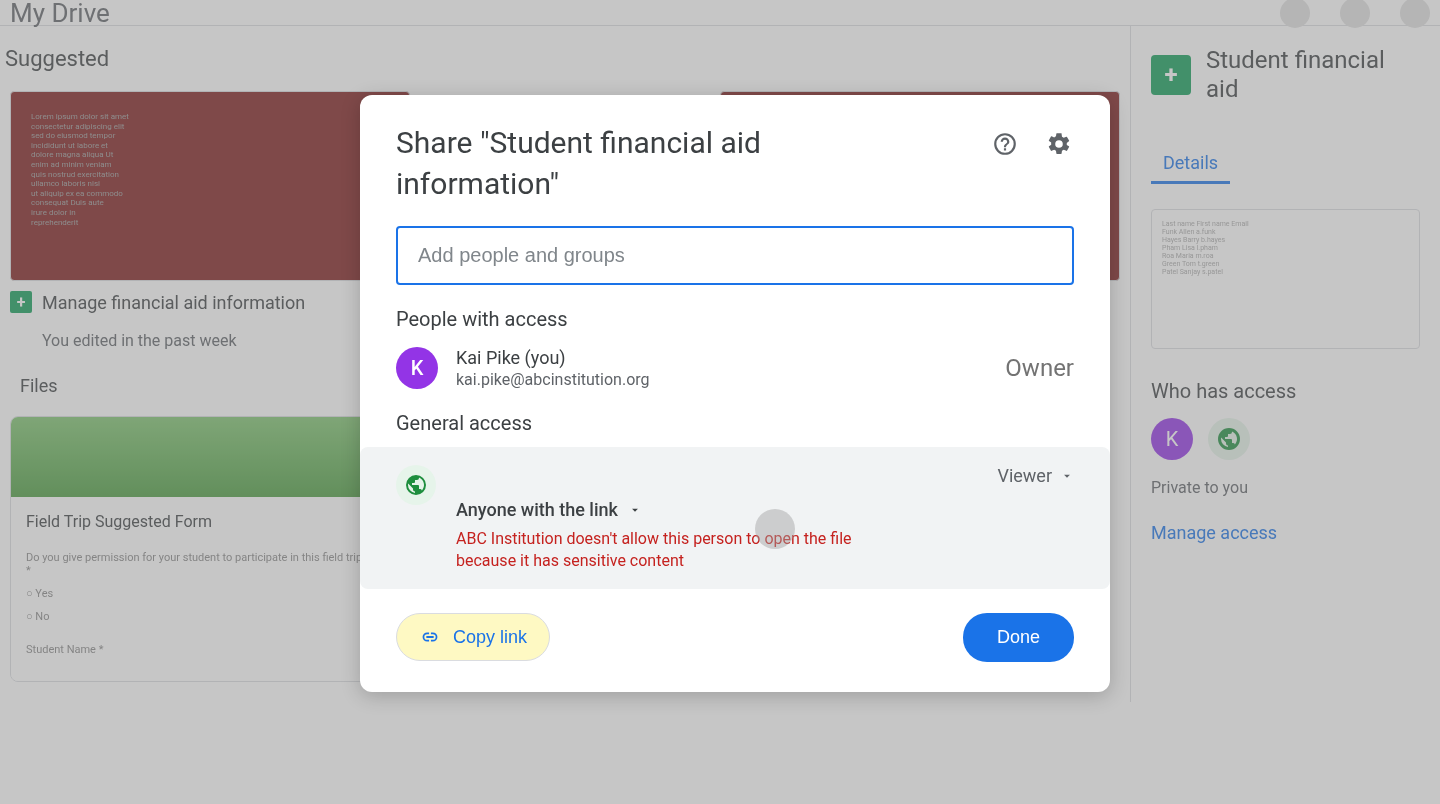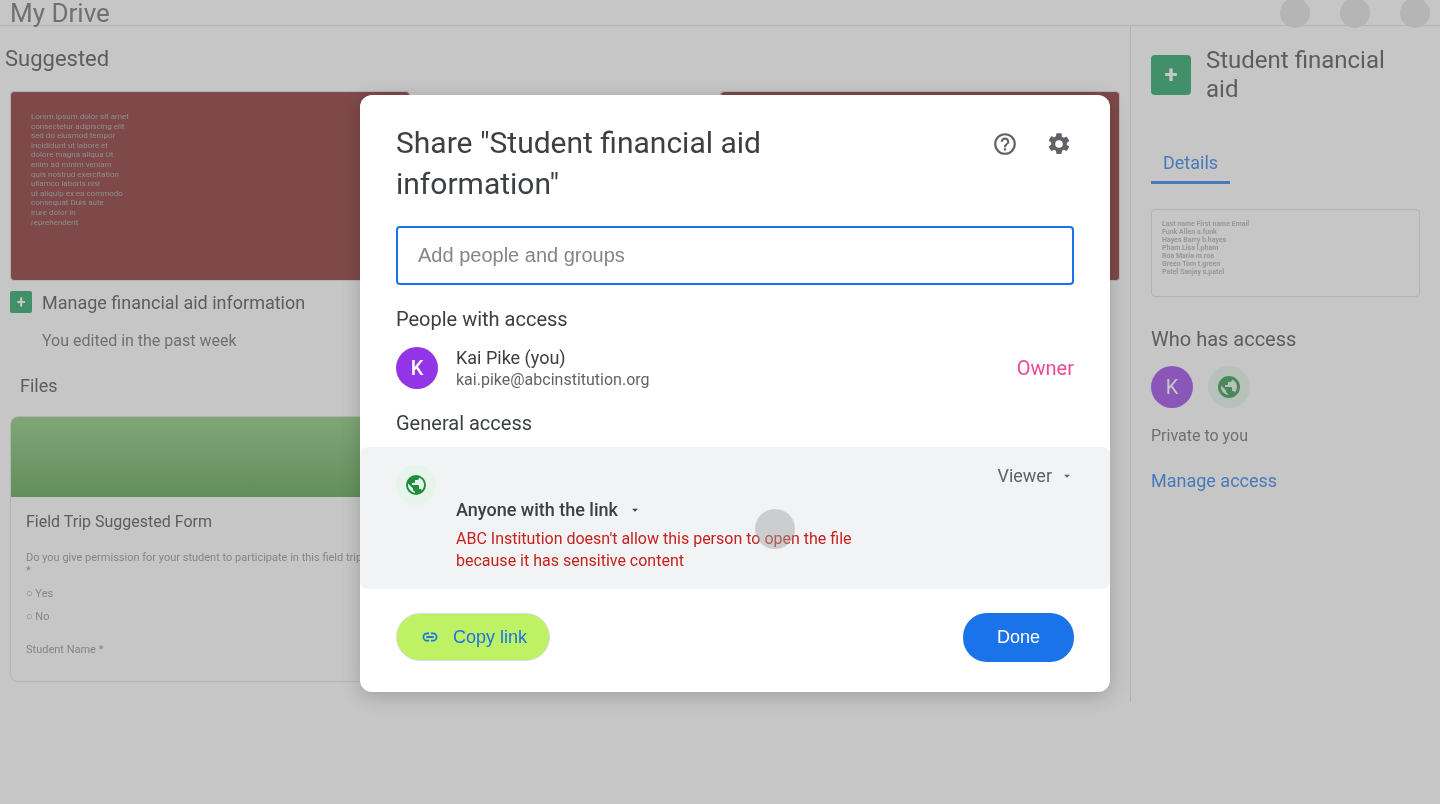--- a/index.html
+++ b/index.html
@@ -72,22 +72,22 @@
   align-items: center; justify-content: center; color: white; font-size: 24px;
   font-weight: bold; border-radius: 4px;
 }
 .bg-side-title { font-size: 24px; color: #3c4043; line-height: 1.2; }
 .bg-tabs { margin-top: 40px; }
 .bg-tab {
   color: #1a73e8; font-size: 18px; padding: 8px 12px;
   border-bottom: 3px solid #1a73e8; display: inline-block;
 }
 .bg-preview {
-  margin-top: 25px; height: 88px; border: 1px solid #dadce0;
-  border-radius: 4px; padding: 10px; font-size: 7px; color: #aaa; font-weight: bold;
+  margin-top: 25px; height: 140px; border: 1px solid #dadce0;
+  border-radius: 4px; padding: 10px; font-size: 7px; color: #aaa;
 }
 .bg-files-header {
   display: flex; justify-content: space-between; padding: 25px 20px 0 20px;
   font-size: 18px; color: #3c4043; align-items: center;
 }
 .bg-sort { display: flex; align-items: center; gap: 8px; }
 .bg-who { font-size: 20px; color: #3c4043; margin-top: 30px; }
 .bg-who-avatars { display: flex; gap: 15px; margin-top: 15px; }
 .bg-avatar-k {
   width: 42px; height: 42px; border-radius: 50%; background: #9334e6;
@@ -161,21 +161,21 @@
 }
 .person-left { display: flex; align-items: center; gap: 18px; }
 .avatar-k {
   width: 42px; height: 42px; border-radius: 50%;
   background: #9334e6; color: white;
   display: flex; align-items: center; justify-content: center;
   font-size: 20px; font-weight: 500;
 }
 .person-name { font-size: 18px; color: #3c4043; }
 .person-email { font-size: 16px; color: #5f6368; margin-top: 2px; }
-.person-role { font-size: 20px; color: #ec4899; }
+.person-role { font-size: 24px; color: #737373; }
 .general-access {
   background: #f1f3f4;
   border-radius: 8px;
   margin: 12px -36px 0 -36px;
   padding: 14px 36px 16px 36px;
   display: flex;
   align-items: flex-start;
   justify-content: space-between;
   gap: 16px;
   position: relative;
@@ -212,21 +212,21 @@
   align-items: center;
   margin-top: 24px;
 }
 .copy-link-btn {
   display: flex;
   align-items: center;
   gap: 12px;
   padding: 12px 22px;
   border: 1px solid #dadce0;
   border-radius: 24px;
-  background: #bef264;
+  background: #fef9c3;
   color: #1a73e8;
   font-size: 18px;
   cursor: pointer;
 }
 .done-btn {
   background: #1a73e8;
   color: #fff;
   border: none;
   border-radius: 24px;
   padding: 14px 34px;

